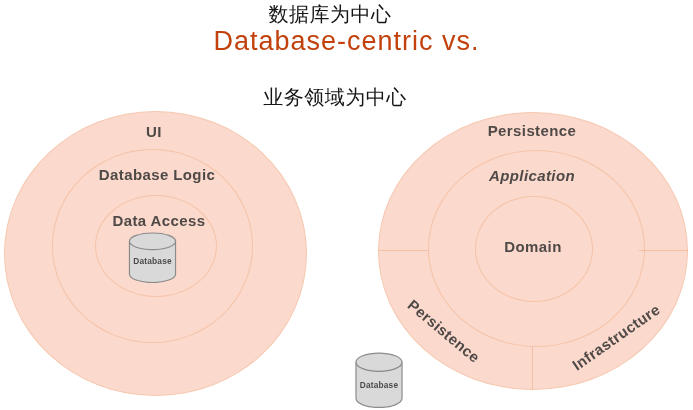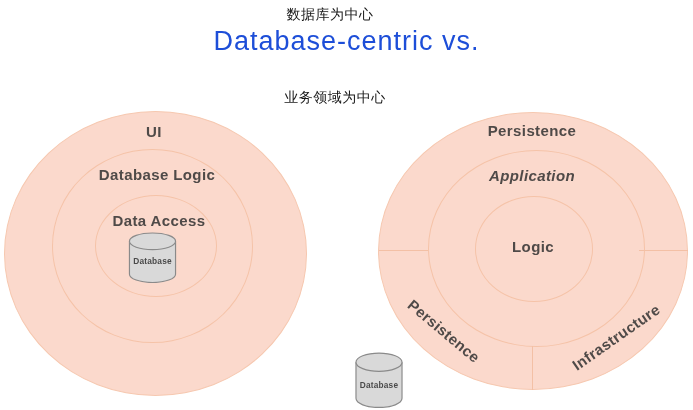--- a/index.html
+++ b/index.html
@@ -2,28 +2,28 @@
 <html><head>
 <meta charset="utf-8">
 <style>
   html,body{margin:0;padding:0;background:#ffffff;}
   .stage{
     position:relative;width:693px;height:410px;background:#ffffff;overflow:hidden;
     font-family:"Liberation Sans","DejaVu Sans",sans-serif;
   }
   .annot{
     position:absolute;left:0;text-align:center;
-    font-size:14px;color:#161616;letter-spacing:.5px;line-height:20px;
+    font-size:20px;color:#161616;letter-spacing:.5px;line-height:20px;
   }
   .annot-top{top:4px;width:660px;}
   .annot-bottom{top:87px;width:670px;}
   .title{
     position:absolute;top:28px;left:0;width:693px;margin:0;
     text-align:center;font-size:27px;line-height:27px;font-weight:400;
-    color:#1d4ed8;letter-spacing:1px;
+    color:#c2410c;letter-spacing:1px;
   }
   .title span{display:block;}
   .ellipse{position:absolute;border-radius:50%;box-sizing:border-box;}
   .ellipse.outer{background:#fbd9cc;border:1px solid #f6c8b0;}
   .ellipse.ring{background:transparent;border:1px solid #f5c3a8;}
   .layer-label{
     position:absolute;transform:translate(-50%,-50%);
     font-size:15px;font-weight:bold;color:#4f4a48;letter-spacing:.4px;
     white-space:nowrap;line-height:1;
   }
@@ -67,21 +67,21 @@
     <div class="ellipse outer" style="left:378px;top:112px;width:310px;height:278px;"></div>
     <div class="ellipse ring" style="left:428px;top:150px;width:217px;height:197px;"></div>
     <div class="ellipse ring" style="left:475px;top:196px;width:118px;height:106px;"></div>
 
     <div class="divider" style="left:379px;top:250px;width:49px;height:1px;"></div>
     <div class="divider" style="left:639px;top:250px;width:49px;height:1px;"></div>
     <div class="divider" style="left:532px;top:346px;width:1px;height:44px;"></div>
 
     <div class="layer-label" style="left:532px;top:130px;">Persistence</div>
     <div class="layer-label" style="left:532px;top:175px;font-style:italic;">Application</div>
-    <div class="layer-label" style="left:533px;top:246px;">Logic</div>
+    <div class="layer-label" style="left:533px;top:246px;">Domain</div>
     <div class="layer-label rot-left" style="left:444px;top:331px;">Persistence</div>
     <div class="layer-label rot-right" style="left:616px;top:337px;">Infrastructure</div>
 
     <svg class="db-icon" style="left:355px;top:352px;" width="48" height="56" viewBox="0 0 49 52" preserveAspectRatio="none">
       <path d="M1 9.5 L1 43 A23.5 8.5 0 0 0 48 43 L48 9.5" fill="#d9d9d9" stroke="#8a8a8a" stroke-width="1.2"></path>
       <ellipse cx="24.5" cy="9.5" rx="23.5" ry="8.5" fill="#d9d9d9" stroke="#8a8a8a" stroke-width="1.2"></ellipse>
       <text x="24.5" y="33" text-anchor="middle">Database</text>
     </svg>
   </div>
 

